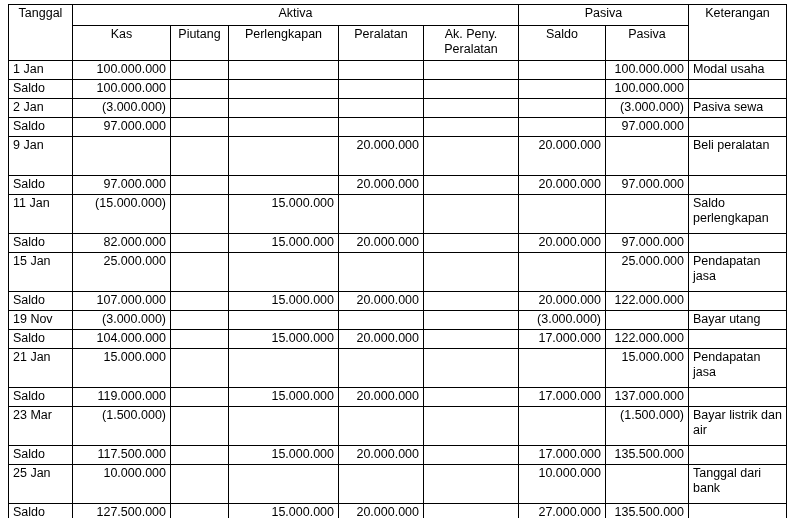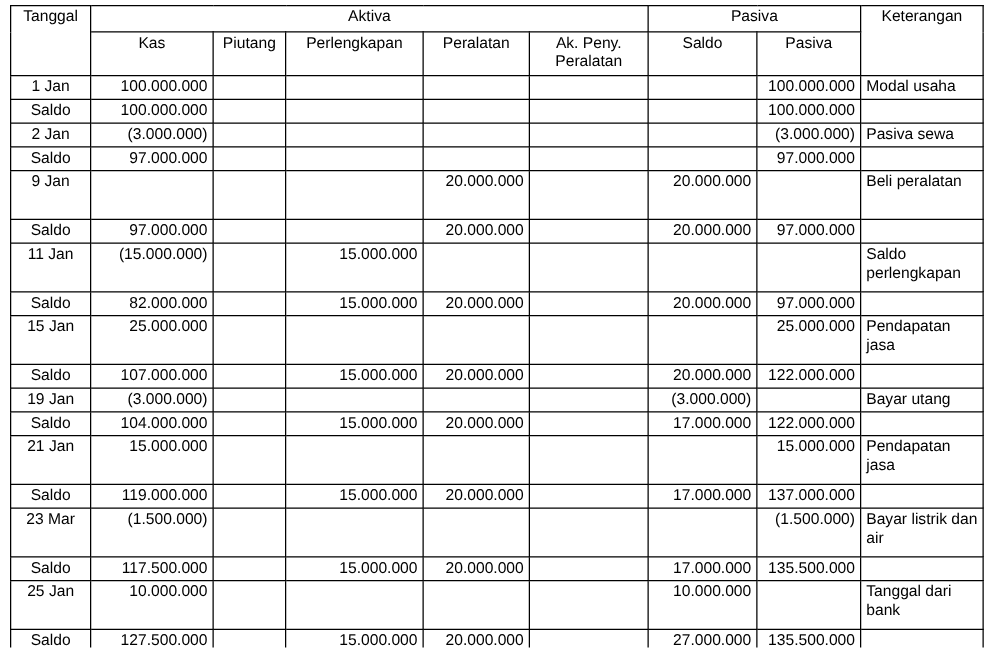--- a/index.html
+++ b/index.html
@@ -48,21 +48,21 @@
   col.c-kas          { width: 98px; }
   col.c-piutang      { width: 58px; }
   col.c-perlengkapan { width: 110px; }
   col.c-peralatan    { width: 85px; }
   col.c-akpeny       { width: 95px; }
   col.c-utang        { width: 87px; }
   col.c-modal        { width: 83px; }
   col.c-keterangan   { width: 98px; }
 
   td.num  { text-align: right; white-space: nowrap; }
-  td.date { text-align: center;  white-space: nowrap; }
+  td.date { text-align: left;  white-space: nowrap; }
   td.ket  { text-align: left; }
 
   tr.r-tall td { height: 36px; }
   tr.r-short td { height: 16px; }
 
   th.head-top { height: 18px; }
   th.head-sub { height: 32px; }
 </style>
 </head>
 <body>
@@ -205,21 +205,21 @@
           <td class="num">107.000.000</td>
           <td class="num"></td>
           <td class="num">15.000.000</td>
           <td class="num">20.000.000</td>
           <td class="num"></td>
           <td class="num">20.000.000</td>
           <td class="num">122.000.000</td>
           <td class="ket"></td>
         </tr>
         <tr class="r-short">
-          <td class="date">19 Jan</td>
+          <td class="date">19 Nov</td>
           <td class="num">(3.000.000)</td>
           <td class="num"></td>
           <td class="num"></td>
           <td class="num"></td>
           <td class="num"></td>
           <td class="num">(3.000.000)</td>
           <td class="num"></td>
           <td class="ket">Bayar utang</td>
         </tr>
         <tr class="r-short">

